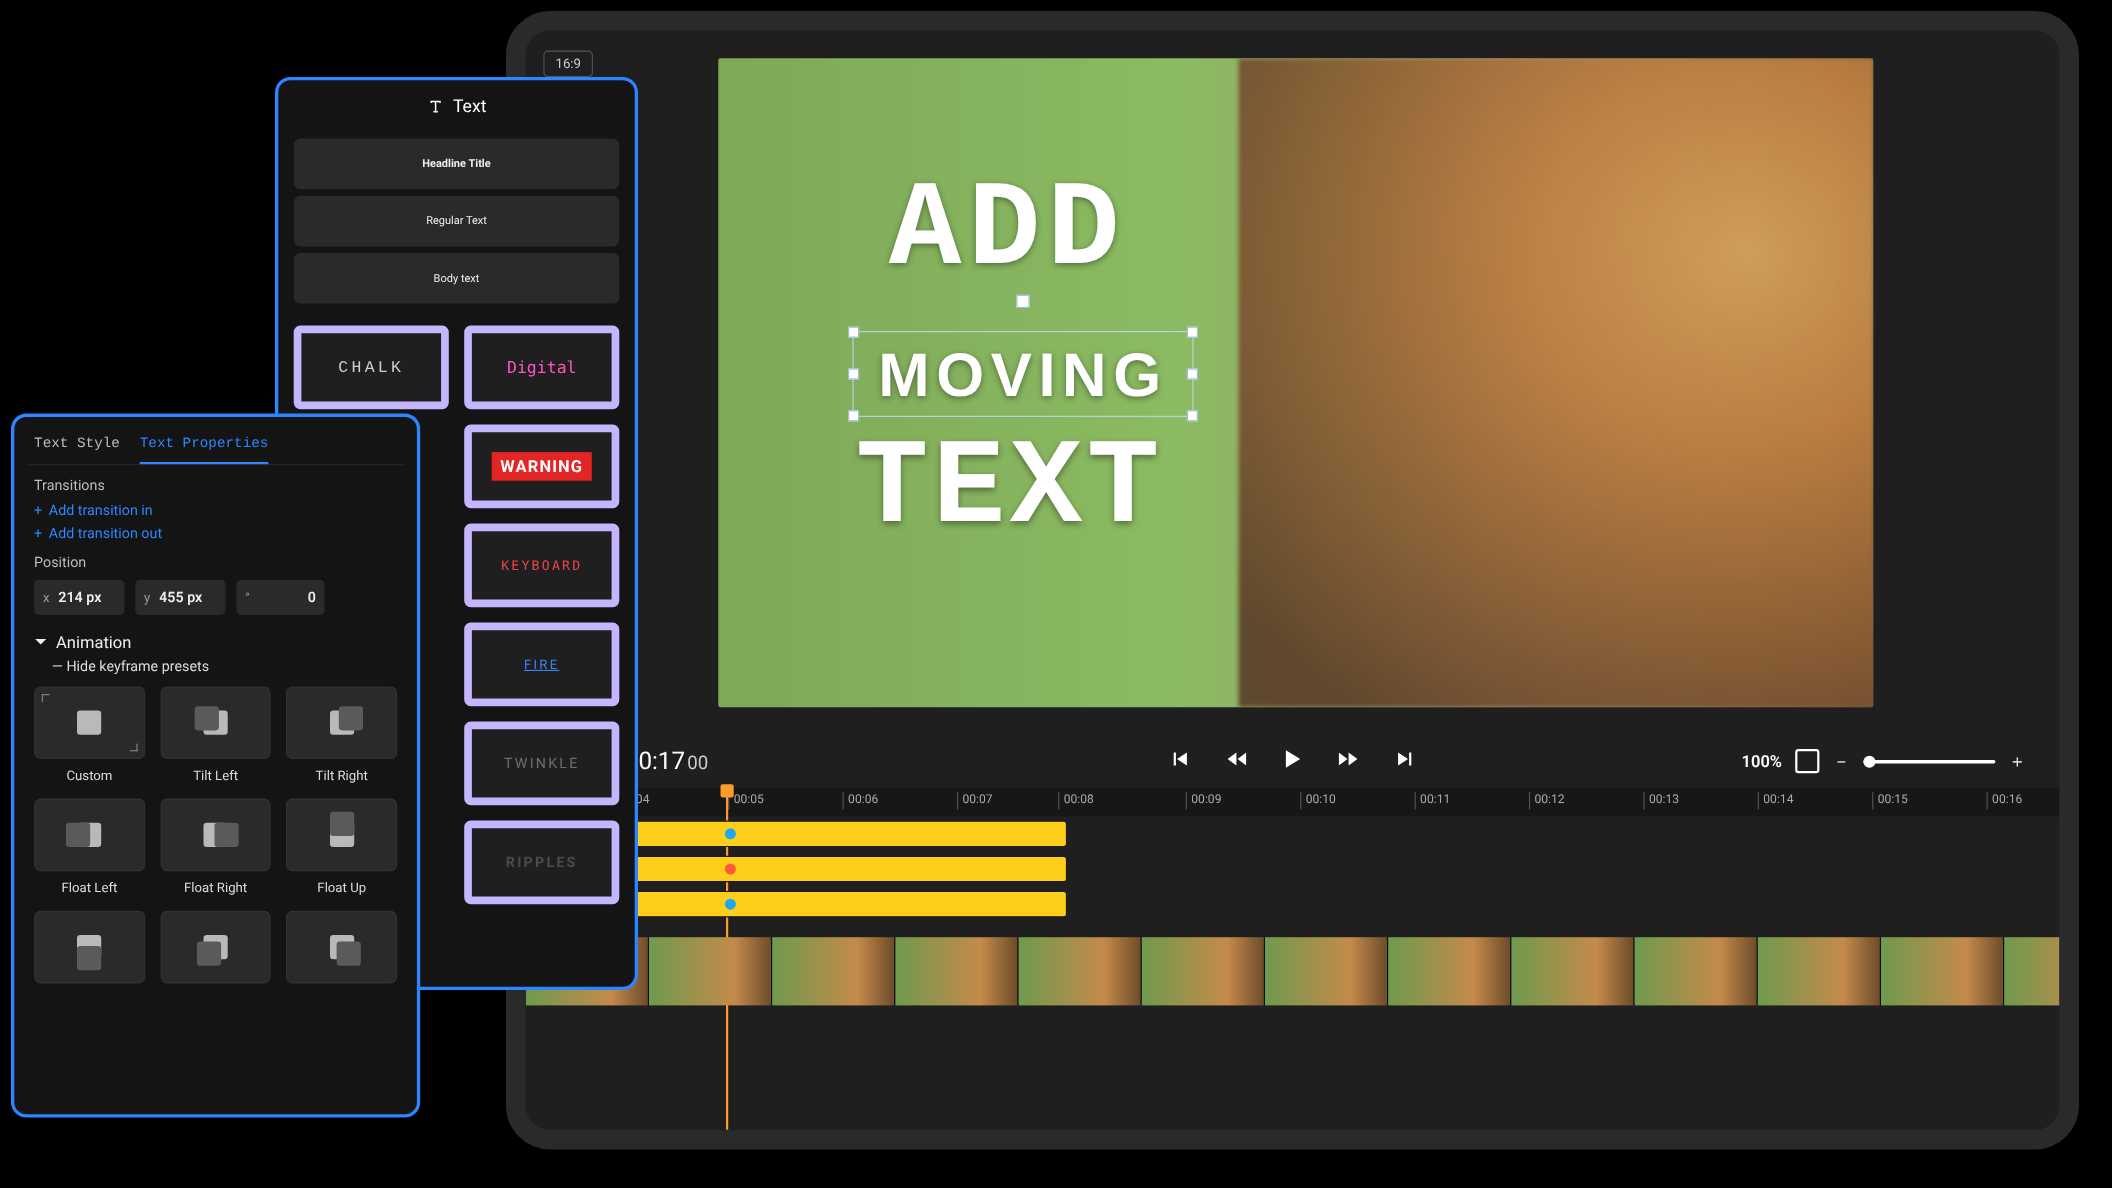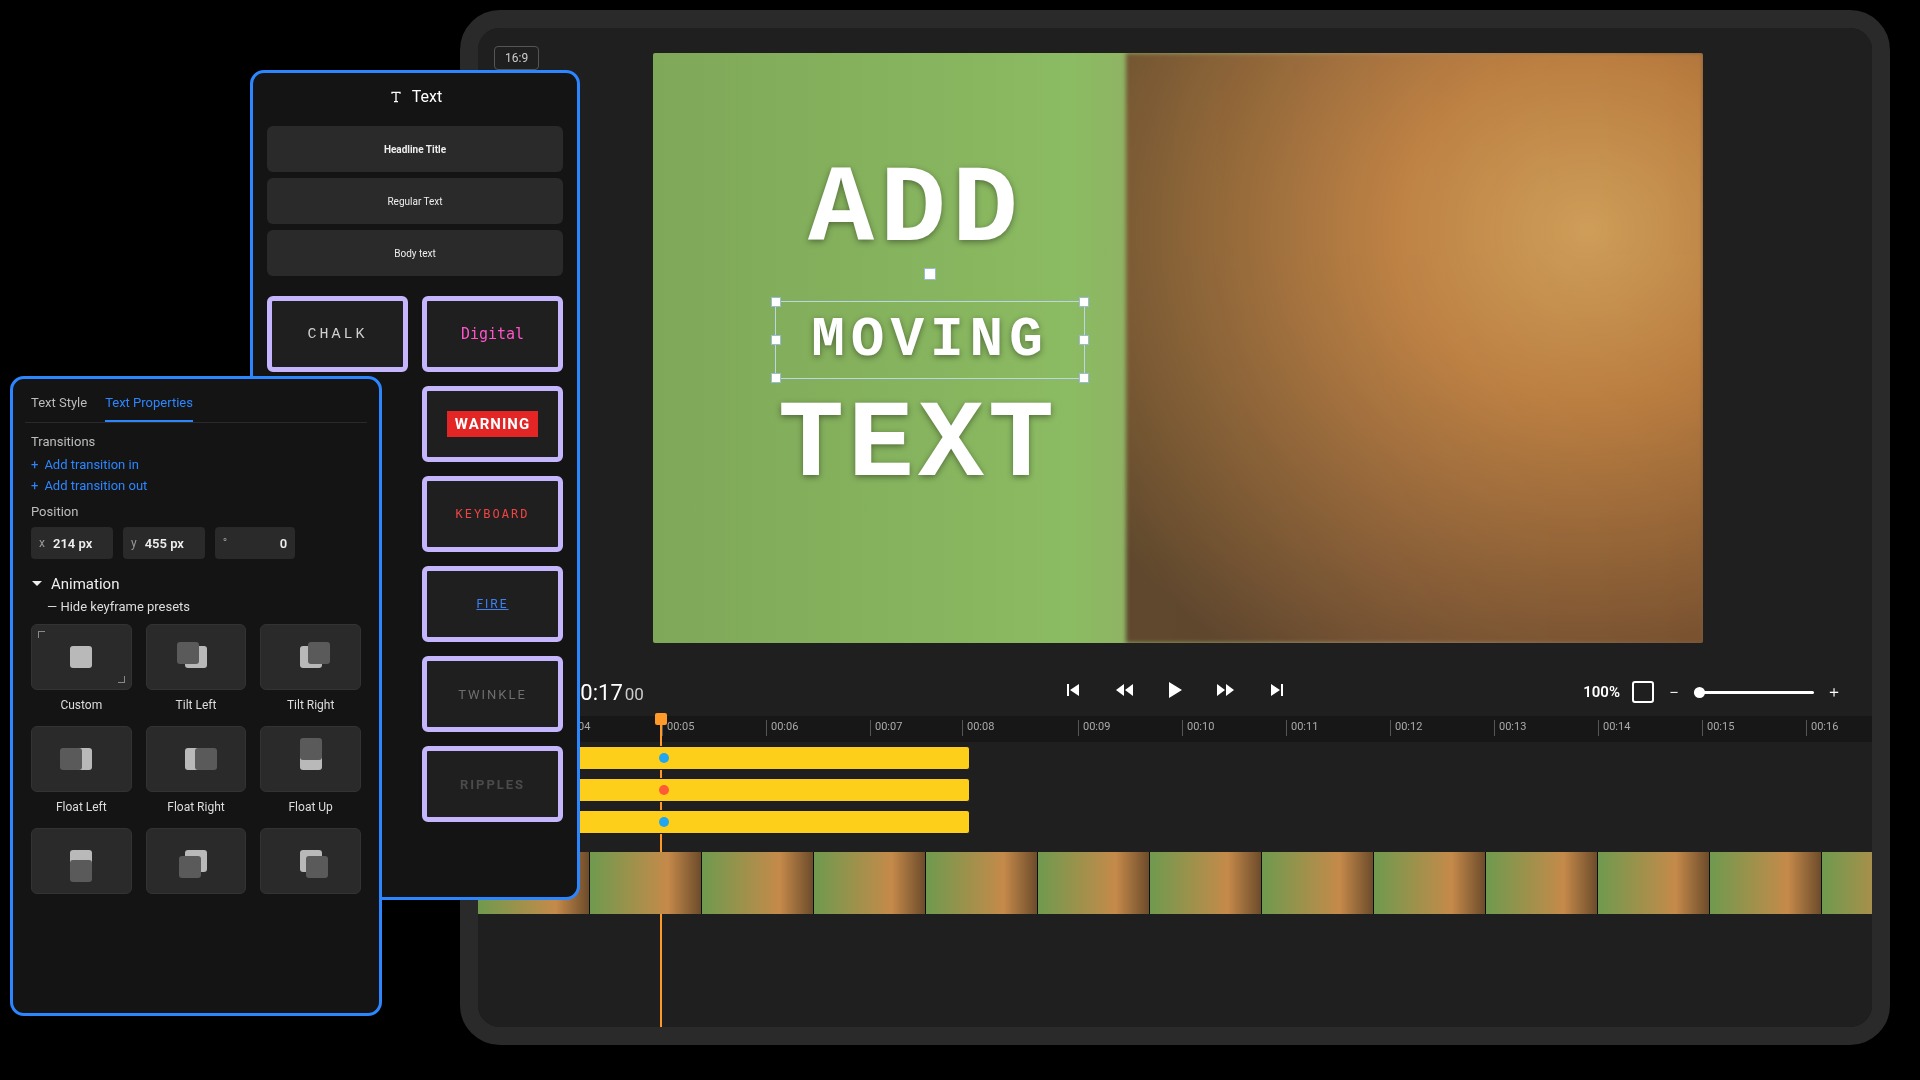--- a/index.html
+++ b/index.html
@@ -14,21 +14,21 @@
 .aspect-badge { position:absolute; left:16px; top:18px; padding:4px 10px; border:1px solid #555; color:#ccc; font-size:12px; border-radius:4px; }
 
 .canvas-area { position:absolute; left:175px; top:25px; width:1050px; height:590px; background:linear-gradient(90deg,#7fa858 0%, #8bbb62 40%, #a59172 70%, #7c5d3e 100%); border-radius:2px; overflow:hidden; }
 .canvas-area .hair { position:absolute; right:0; top:0; width:55%; height:100%; background:radial-gradient(ellipse at 80% 30%, #d6a35a 0%, #c08040 30%, #5a3d28 90%); filter:blur(2px); opacity:.9; }
 .canvas-area .t1 { position:absolute; left:155px; top:95px; color:#fff; font-family:"Courier New", monospace; font-weight:700; letter-spacing:6px; font-size:110px; text-shadow:0 2px 6px rgba(0,0,0,.4); }
 .canvas-area .t3 { position:absolute; left:125px; top:330px; color:#fff; font-family:"Courier New", monospace; font-weight:700; letter-spacing:4px; font-size:110px; text-shadow:0 2px 6px rgba(0,0,0,.4); }
 .canvas-area .selbox { position:absolute; left:122px; top:248px; width:310px; height:78px; border:1px solid #bcd6e7; }
 .canvas-area .selbox .handle { position:absolute; width:10px; height:10px; background:#fff; border:1px solid #99bcd4; }
 .canvas-area .selbox .h-tl{left:-5px;top:-5px}.canvas-area .selbox .h-tr{right:-5px;top:-5px}.canvas-area .selbox .h-bl{left:-5px;bottom:-5px}.canvas-area .selbox .h-br{right:-5px;bottom:-5px}
 .canvas-area .selbox .h-l{left:-5px;top:50%;transform:translateY(-50%)}.canvas-area .selbox .h-r{right:-5px;top:50%;transform:translateY(-50%)}
-.canvas-area .selbox .t2 { position:absolute; inset:0; display:flex; align-items:center; justify-content:center; color:#fff; font-family:Liberation Mono, monospace; font-weight:700; letter-spacing:6px; font-size:56px; text-shadow:0 2px 6px rgba(0,0,0,.4); }
+.canvas-area .selbox .t2 { position:absolute; inset:0; display:flex; align-items:center; justify-content:center; color:#fff; font-family:Liberation Sans, sans-serif; font-weight:700; letter-spacing:6px; font-size:56px; text-shadow:0 2px 6px rgba(0,0,0,.4); }
 .canvas-area .rot { position:absolute; left:50%; top:-34px; width:12px; height:12px; border:1px solid #99bcd4; background:#fff; transform:translateX(-50%); }
 
 .playbar { position:absolute; left:0; right:0; top:640px; height:48px; display:flex; align-items:center; }
 .time { position:absolute; left:90px; color:#fff; font-size:22px; }
 .time small { color:#ccc; font-size:17px; margin-left:2px; }
 .controls { position:absolute; left:50%; transform:translateX(-50%); display:flex; gap:34px; align-items:center; }
 .controls .btn { color:#fff; cursor:pointer; }
 .zoom-area { position:absolute; right:30px; display:flex; align-items:center; gap:12px; }
 .zoom-area .pct { color:#fff; font-size:15px; font-weight:600; }
 .zoom-area .fit { width:22px; height:22px; border:2px solid #fff; border-radius:3px; position:relative; }
@@ -50,33 +50,33 @@
 .playhead:before { content:''; position:absolute; left:-5px; top:-3px; width:12px; height:12px; background:#ff9a2a; border-radius:2px; }
 
 
 .panel { position:absolute; background:#141414; border:3px solid #2c86ff; border-radius:14px; padding:0; }
 .text-panel { left:250px; top:70px; width:330px; height:830px; }
 .text-panel .title { display:flex; align-items:center; justify-content:center; gap:8px; color:#fff; font-size:16px; padding:14px 0; }
 .text-panel .title svg { width:16px; height:16px; }
 .text-panel .opt-btn { margin:6px 14px; height:46px; background:#2a2a2a; border-radius:6px; display:flex; align-items:center; justify-content:center; color:#eee; font-size:10px; cursor:pointer; }
 .text-panel .opt-btn.head { font-weight:700; }
 .style-grid { display:grid; grid-template-columns:1fr 1fr; gap:14px; padding:14px; }
-.style-tile { height:76px; background:#1f1f1f; border:5px solid #c4b5fd; border-radius:6px; display:flex; align-items:center; justify-content:center; font-size:15px; cursor:pointer; }
+.style-tile { height:76px; background:#1f1f1f; border:7px solid #c4b5fd; border-radius:6px; display:flex; align-items:center; justify-content:center; font-size:15px; cursor:pointer; }
 .st-chalk { color:#cfcfcf; font-family:"Courier New",monospace; letter-spacing:3px; }
 .st-digital { color:#ff54c9; font-family:monospace; }
 .st-warning { background:#e32525; color:#fff; font-weight:700; padding:4px 8px; letter-spacing:1px; }
 .st-keyboard { color:#ef4444; font-family:monospace; letter-spacing:2px; font-size:12px;}
 .st-fire { color:#3b82f6; font-size:12px; letter-spacing:2px;text-decoration:underline; }
 .st-twinkle { color:#6e6e6e; letter-spacing:2px; font-size:13px;}
 .st-ripples { color:#4b4b4b; font-weight:700; letter-spacing:2px; font-size:13px;}
 
 
 .props-panel { left:10px; top:376px; width:372px; height:640px; padding:0 12px 12px 12px; }
 .tabs { display:flex; gap:18px; padding:10px 6px 0 6px; font-size:13px; border-bottom:1px solid #2a2a2a; }
-.tab { color:#bbb; padding:6px 0 10px 0; cursor:pointer; }
+.tab { color:#bbb; padding:6px 0 10px 0; cursor:pointer;font-family:Liberation Mono, monospace; }
 .tab.active { color:#2c86ff; border-bottom:2px solid #2c86ff; }
 .section-label { color:#bdbdbd; font-size:13px; margin:11px 6px 8px 6px; }
 .link { color:#2c86ff; font-size:13px; margin:6px; display:flex; align-items:center; gap:6px; cursor:pointer; }
 .pos-row { display:flex; gap:10px; margin:6px; align-items:center; }
 .pos-row .field { display:flex; align-items:center; background:#2a2a2a; border-radius:4px; height:32px; }
 .pos-row .field .lbl { color:#999; font-size:12px; padding:0 8px; }
 .pos-row .field input { background:transparent; border:0; color:#eee; font-size:13px; width:60px; font-weight:600; outline:none; }
 .pos-row .field.deg input { text-align:right; padding-right:8px; }
 
 .anim-head { display:flex; align-items:center; gap:8px; color:#eee; font-size:15px; margin:16px 6px 6px 6px; cursor:pointer; }

